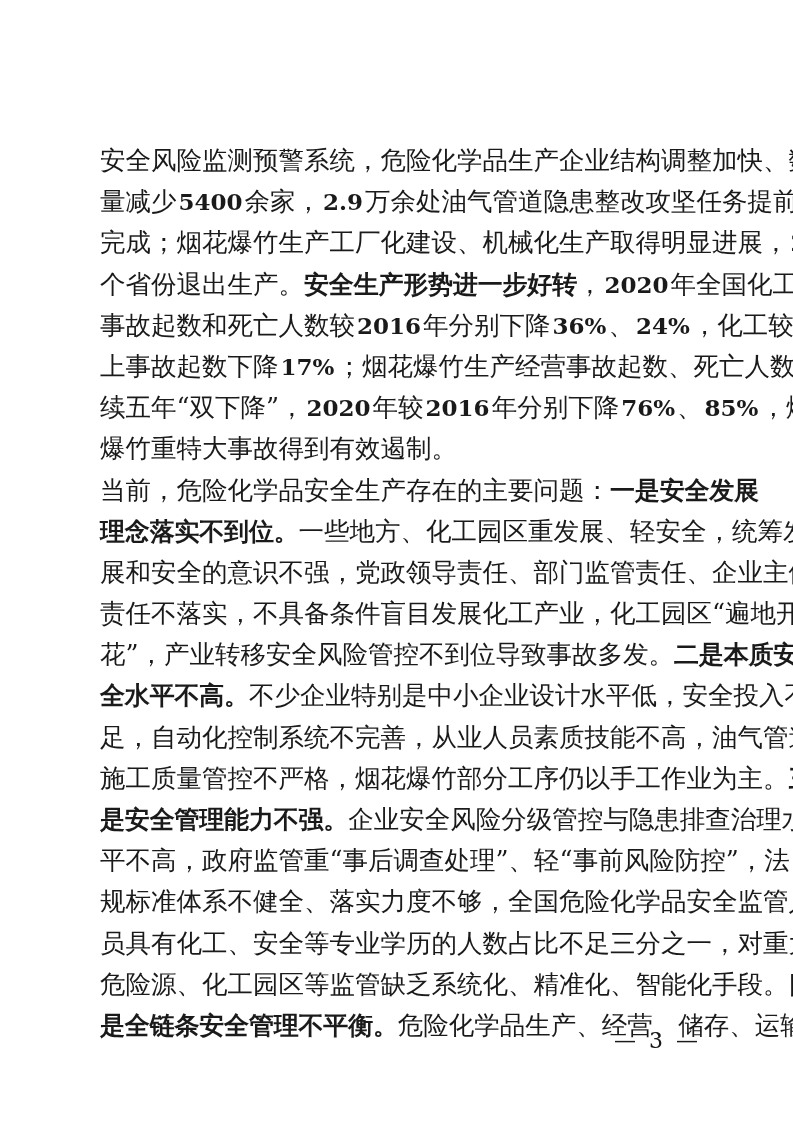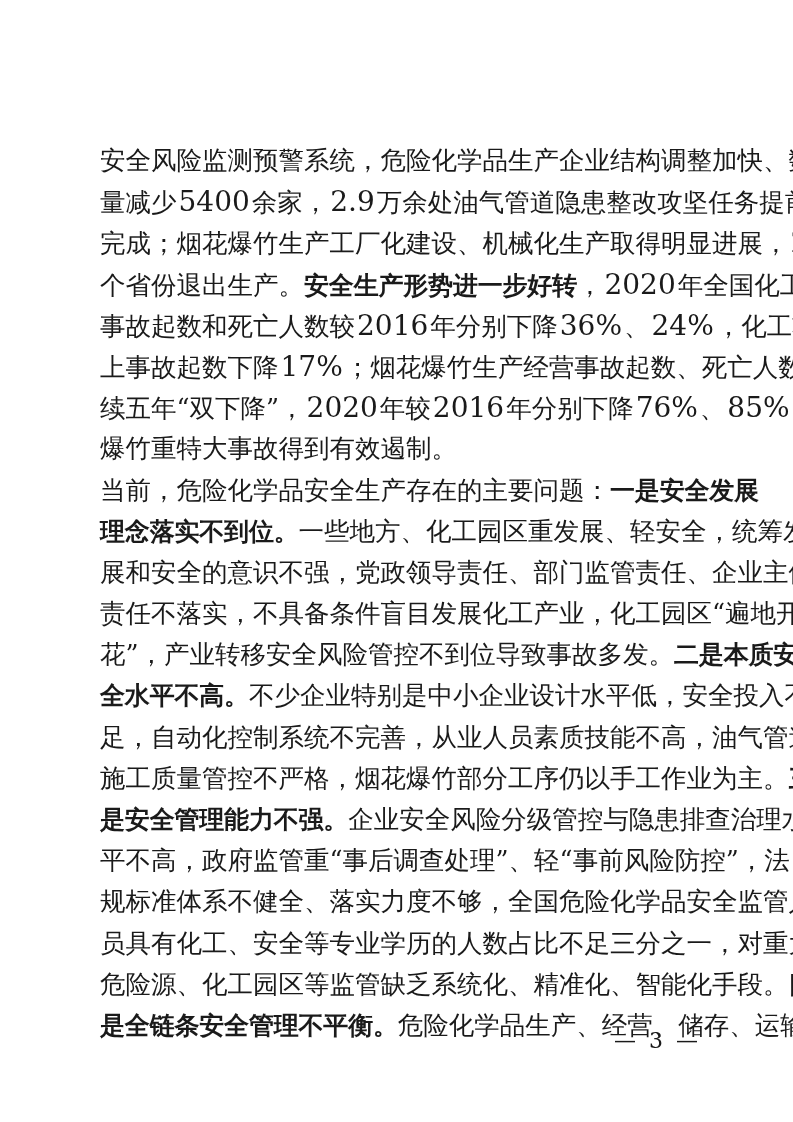--- a/index.html
+++ b/index.html
@@ -55,22 +55,22 @@
     font-size: 25.5px;
   }
   .han-bold {
     font-family: "DejaVu Sans", "Liberation Sans", sans-serif;
     font-weight: 700;
     font-size: 25px;
     letter-spacing: -0.2px;
   }
   .lat {
     font-family: "DejaVu Serif", "Liberation Serif", serif;
-    font-weight: 400;
-    font-size: 28px;
+    font-weight: 700;
+    font-size: 23px;
     padding: 0 2px;
   }
   .indent {
     display: inline-block;
     width: 52px;
   }
 
   .page-number {
     position: absolute;
     right: 92px;

